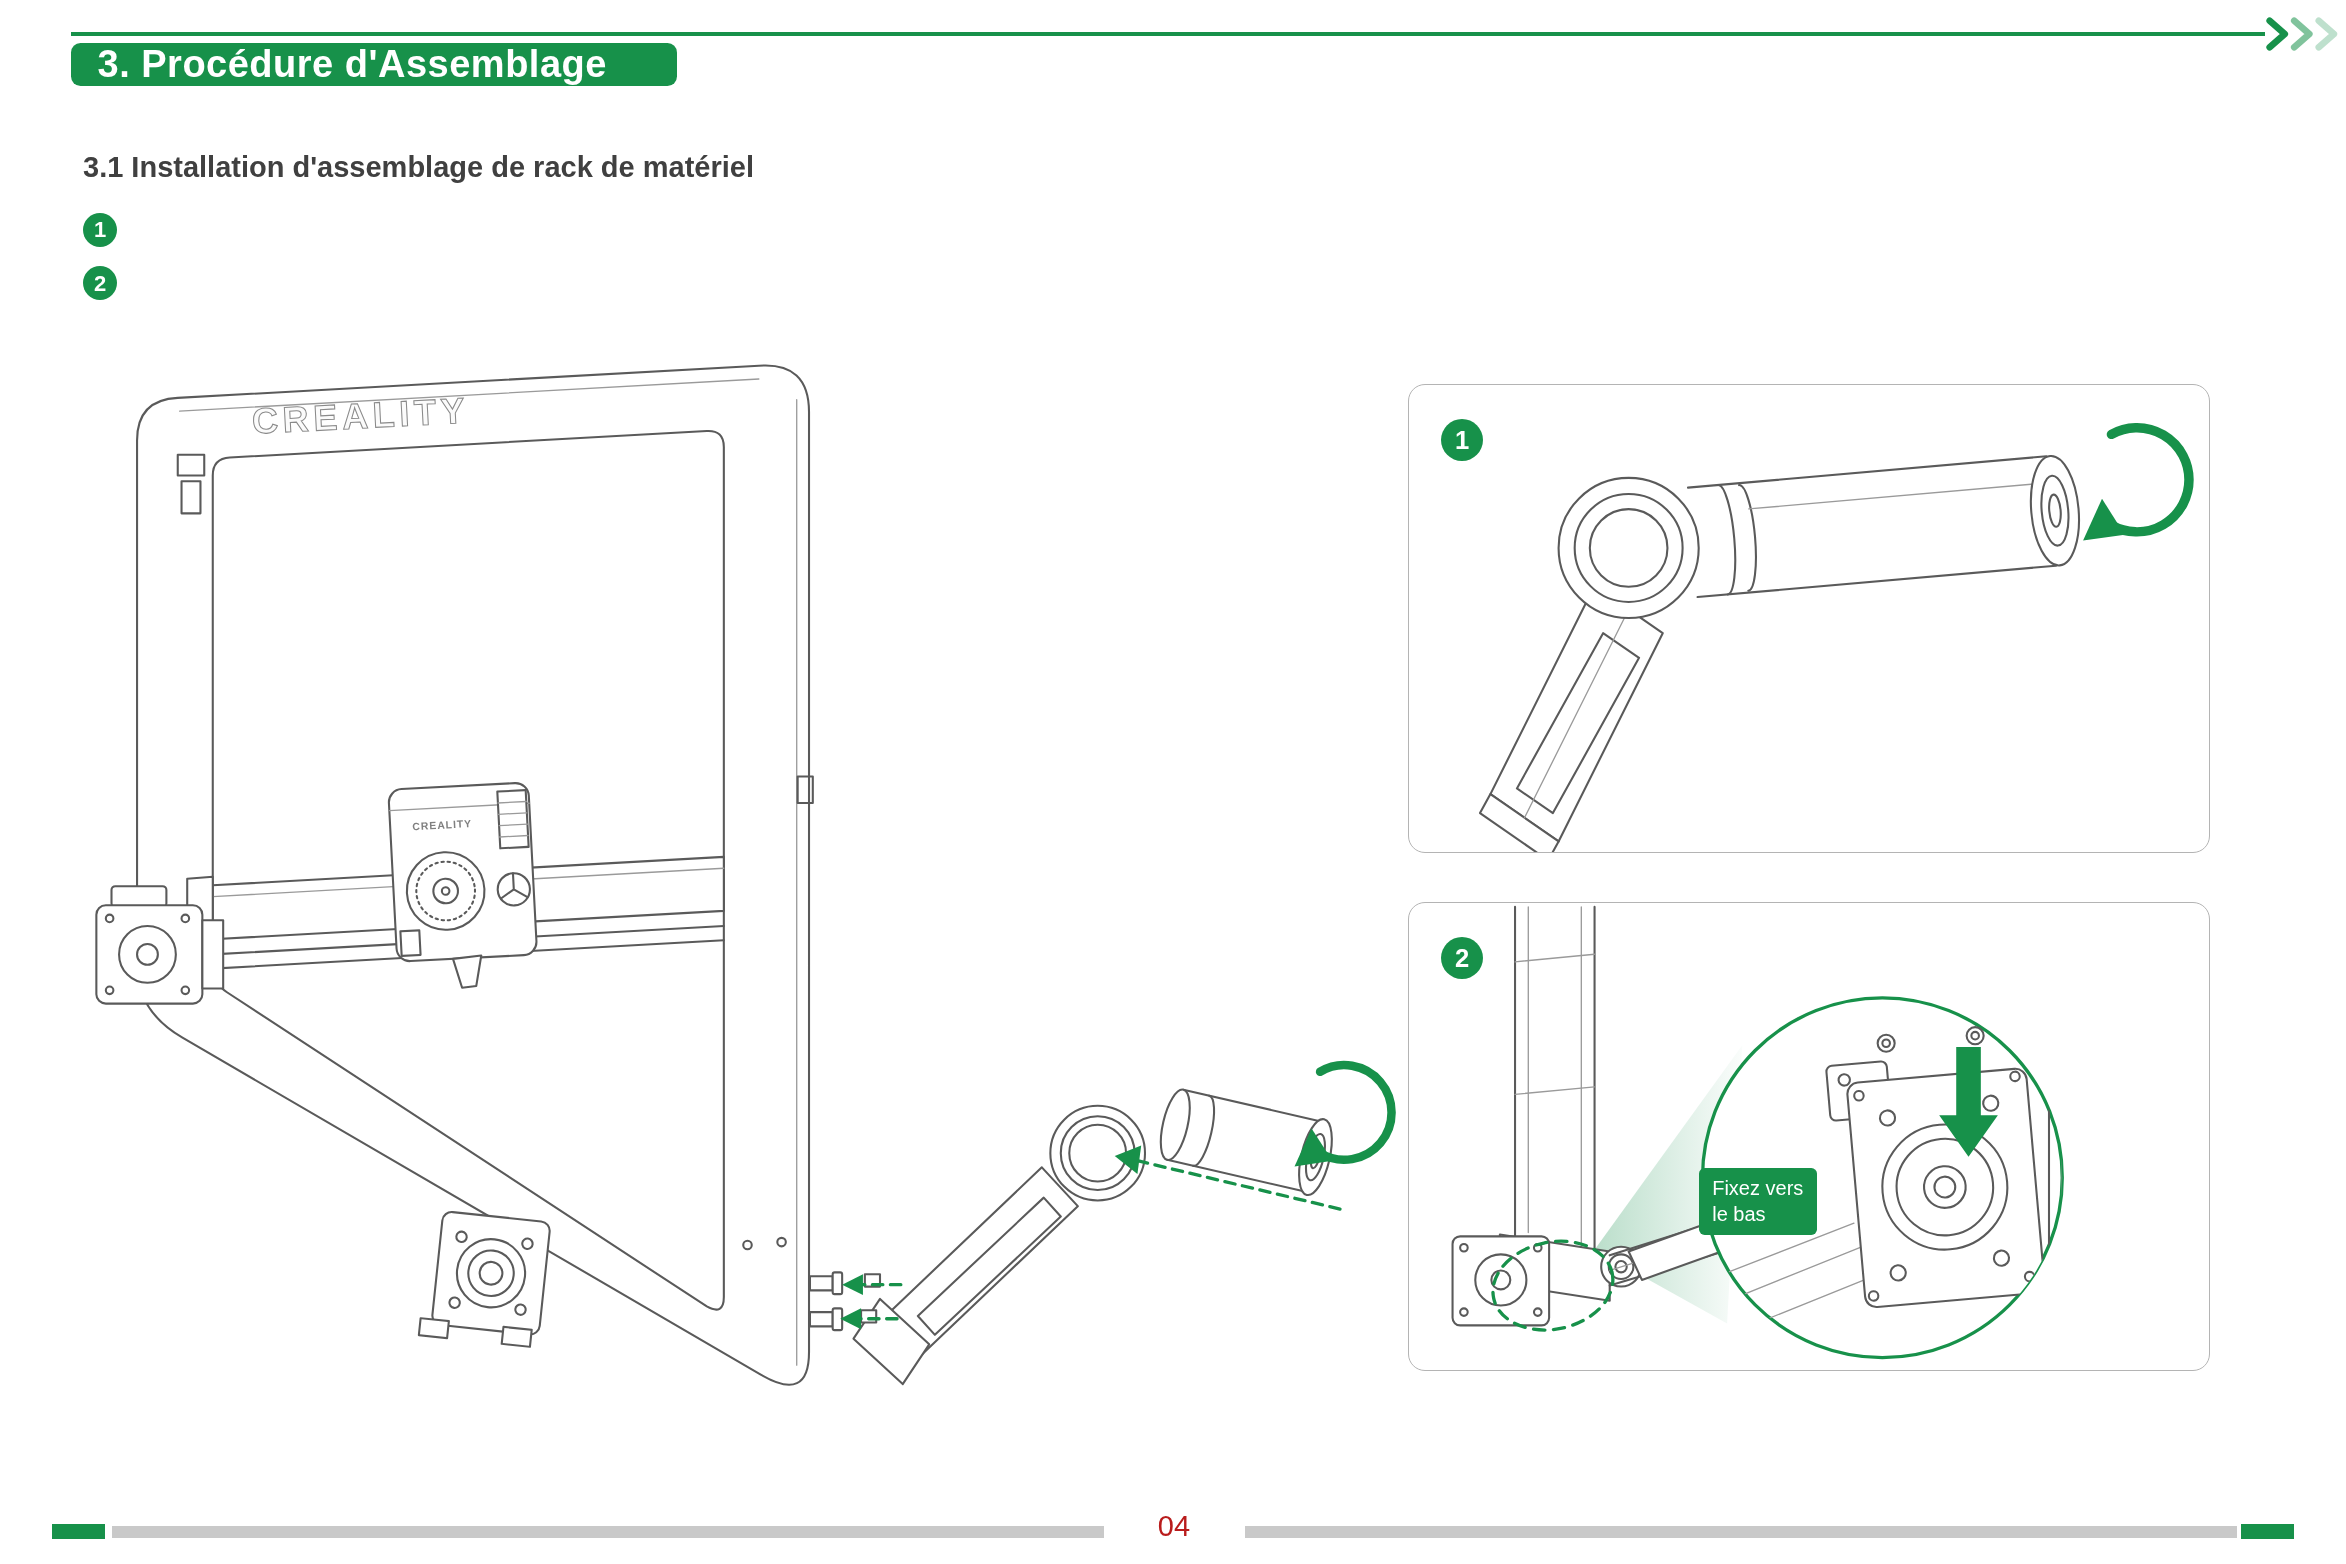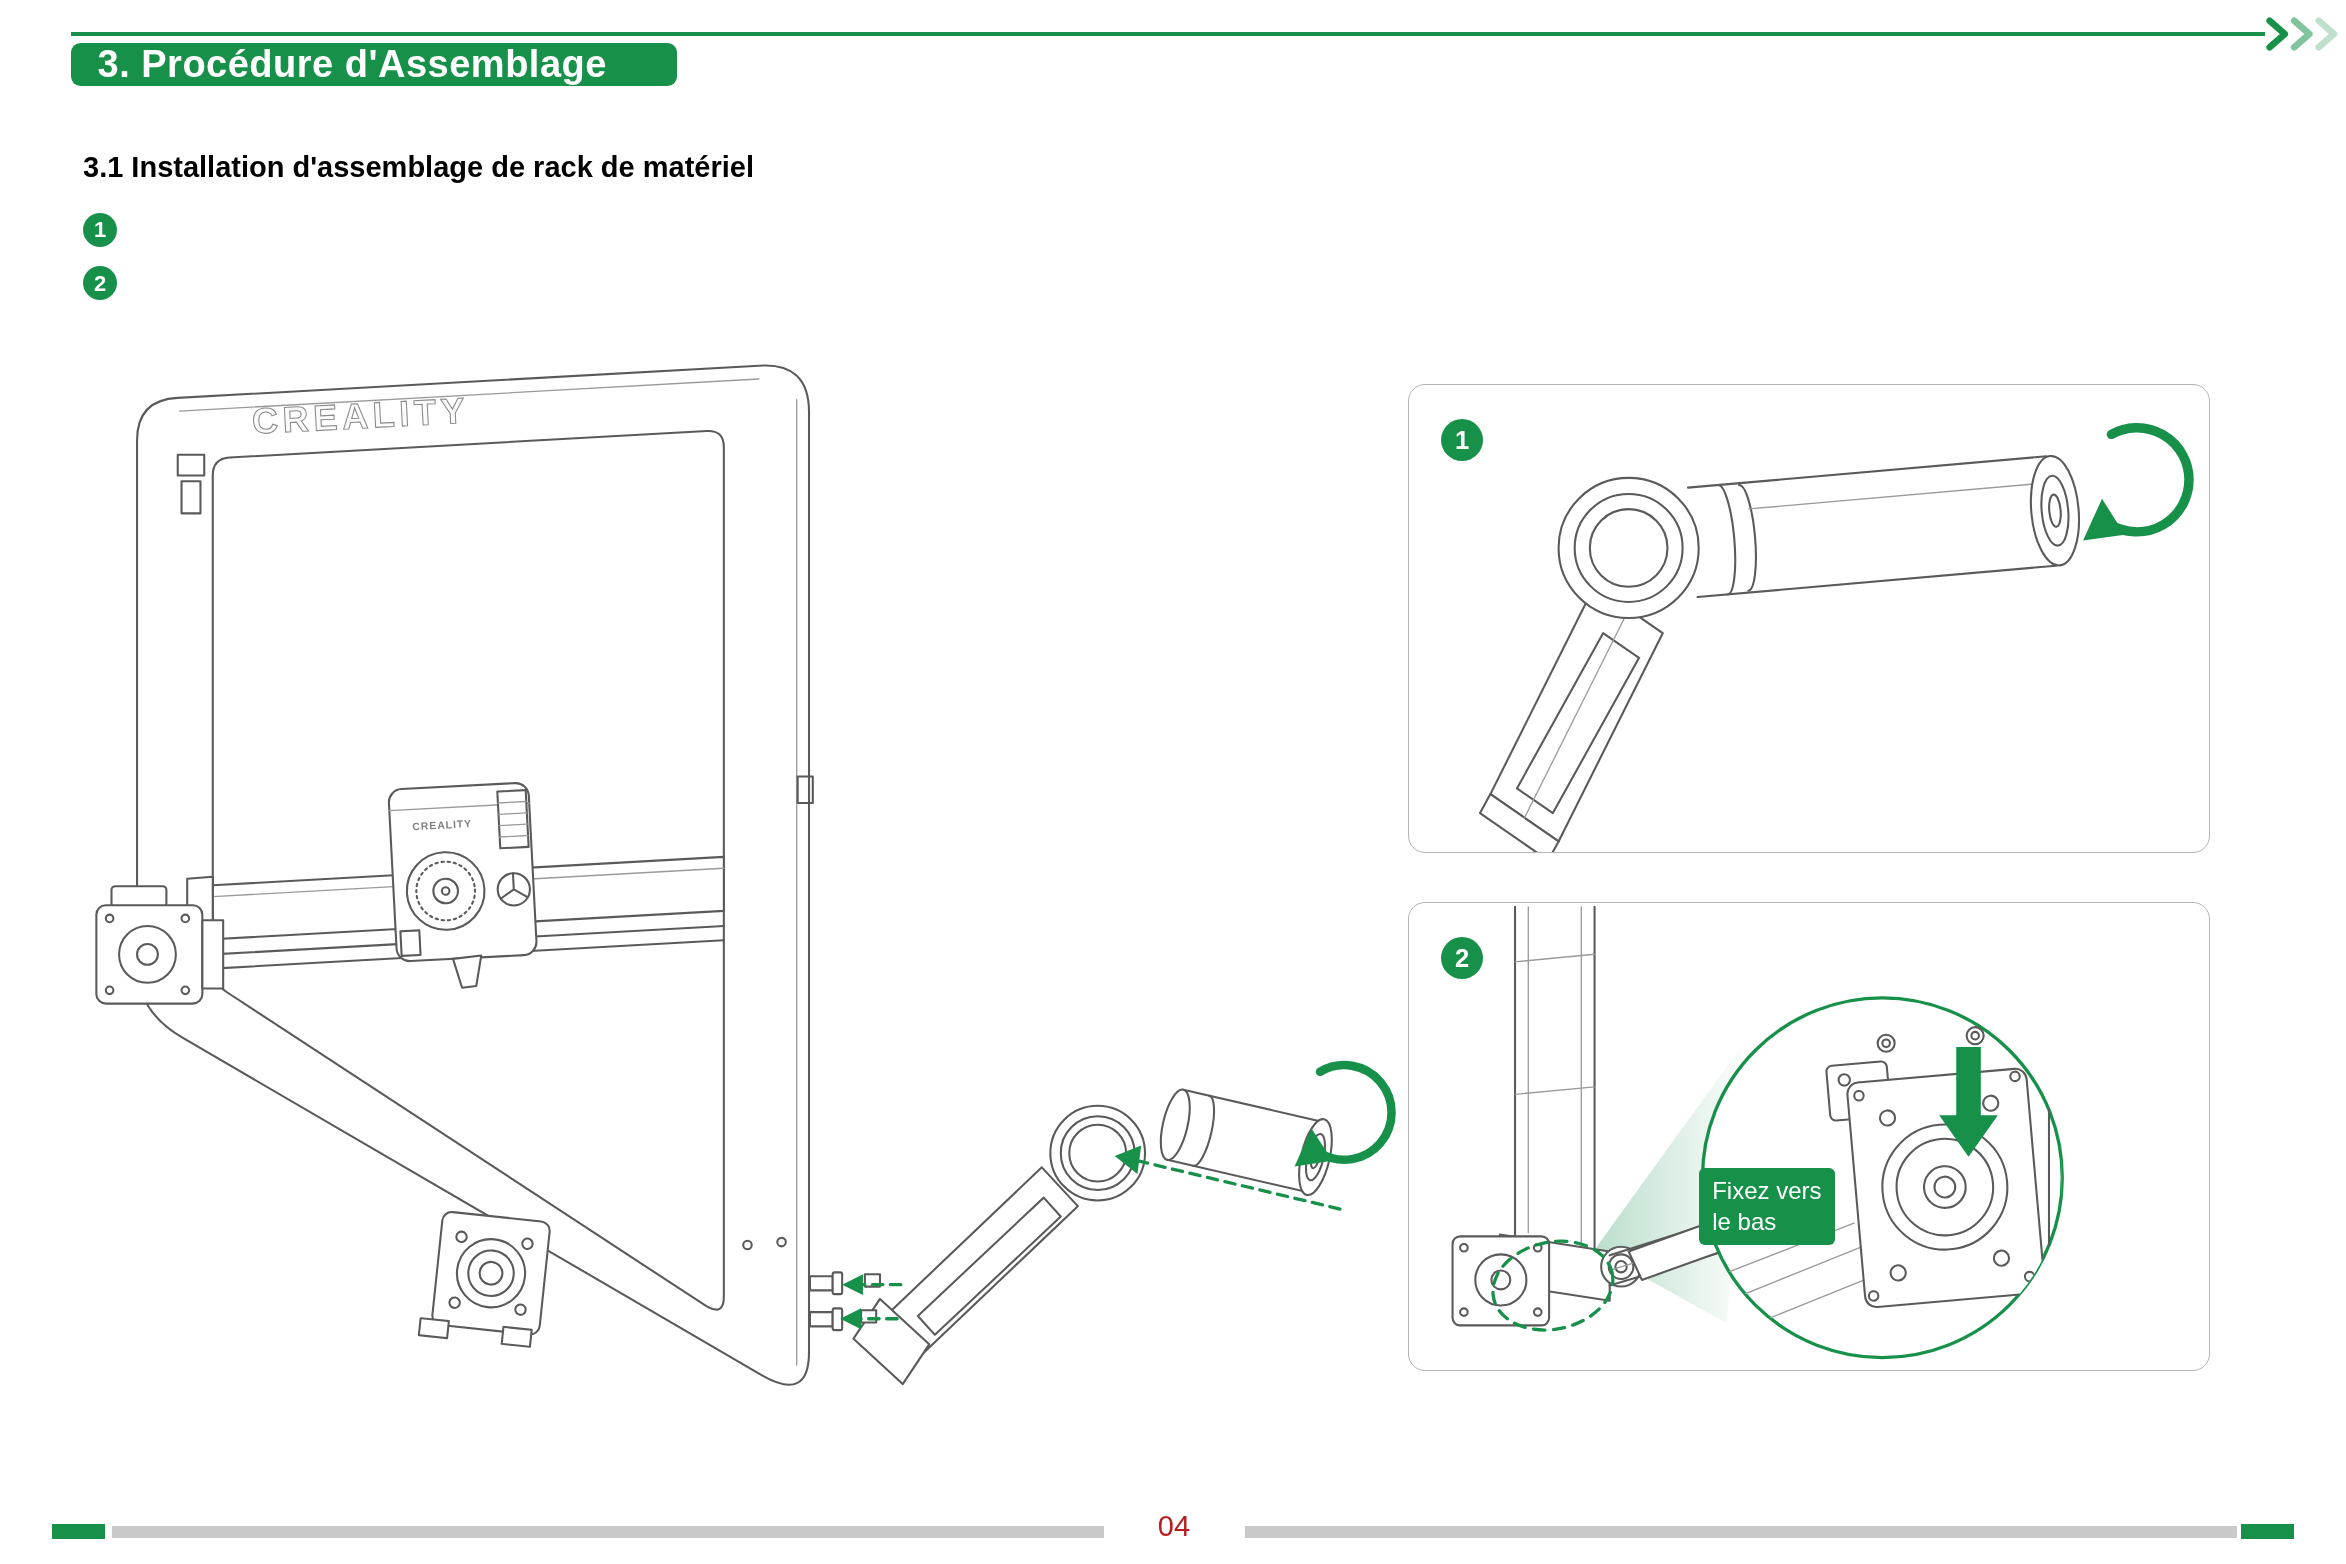--- a/index.html
+++ b/index.html
@@ -9,21 +9,21 @@
   }
   
   .top-rule{position:absolute;left:71px;top:32px;width:2194px;height:3.8px;background:#17914a;}
   .chevrons{position:absolute;left:2264px;top:15px;}
   .banner{
     position:absolute;left:71px;top:43px;height:43px;min-width:606px;
     background:#17914a;border-radius:9.5px;display:inline-flex;align-items:center;
     padding:0 32px 0 26.5px;box-sizing:border-box;
   }
   .banner span{color:#ffffff;font-size:38px;font-weight:bold;letter-spacing:0.5px;}
-  .subsection{position:absolute;left:83px;top:151px;font-size:29px;font-weight:bold;color:#000000;}
+  .subsection{position:absolute;left:83px;top:151px;font-size:29px;font-weight:bold;color:#404040;}
   
   .steps{position:absolute;left:83px;top:208px;width:2205px;}
   .step{display:flex;gap:17px;margin-bottom:15px;font-size:27.4px;line-height:1.62;color:#3a3a3a;}
   .badge{
     flex:0 0 auto;width:34px;height:34px;border-radius:50%;background:#17914a;color:#fff;
     font-size:22px;font-weight:bold;display:flex;align-items:center;justify-content:center;margin-top:4.7px;
   }
   .step p{margin:0;}
   
   .fig-main{position:absolute;left:85px;top:360px;width:1325px;height:1079px;}
@@ -34,21 +34,21 @@
   #panel1{left:1408px;top:384px;}
   #panel2{left:1408px;top:902px;}
   .panel svg{position:absolute;left:0;top:0;}
   .panel-badge{
     position:absolute;left:32px;top:34px;width:42px;height:42px;border-radius:50%;
     background:#17914a;color:#fff;font-size:25.6px;font-weight:bold;
     display:flex;align-items:center;justify-content:center;z-index:3;
   }
   .callout{
     position:absolute;left:290px;top:265px;background:#17914a;color:#fff;
-    padding:6.6px 13.2px 8.5px 13.2px;border-radius:5.7px;font-size:24px;line-height:1.3;z-index:3;
+    padding:6.6px 13.2px 8.5px 13.2px;border-radius:5.7px;font-size:20px;line-height:1.3;z-index:3;
   }
   
   .ink path,.ink rect,.ink circle,.ink ellipse,.ink line,.ink polyline{
     stroke:#5a5a5a;stroke-width:2.2;fill:none;stroke-linejoin:round;stroke-linecap:round;
   }
   .ink .w{fill:#ffffff;}
   .ink .lt{stroke:#9a9a9a;stroke-width:1.4;}
   .green-stroke{stroke:#17914a;fill:none;stroke-linecap:round;stroke-linejoin:round;}
   .green-fill{fill:#17914a;stroke:none;}
   .brand-big{font-family:"Liberation Sans",sans-serif;font-weight:bold;font-size:38px;

